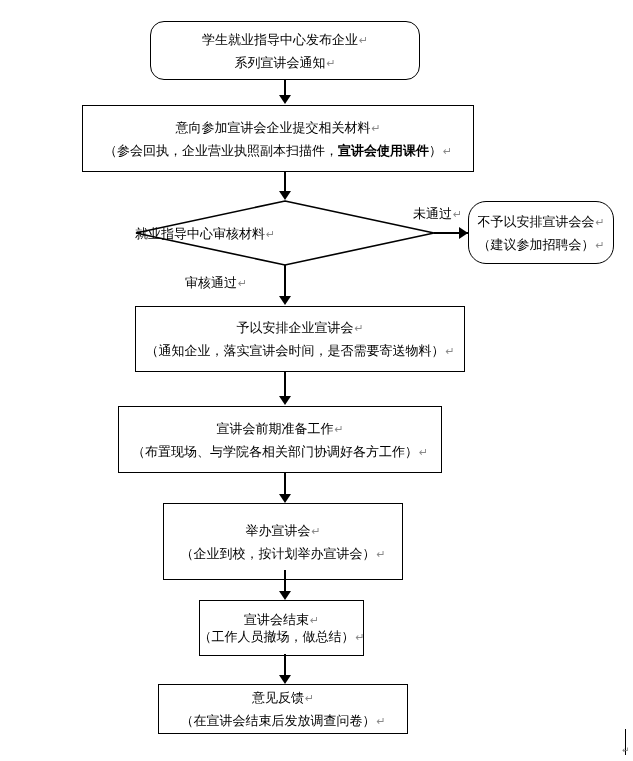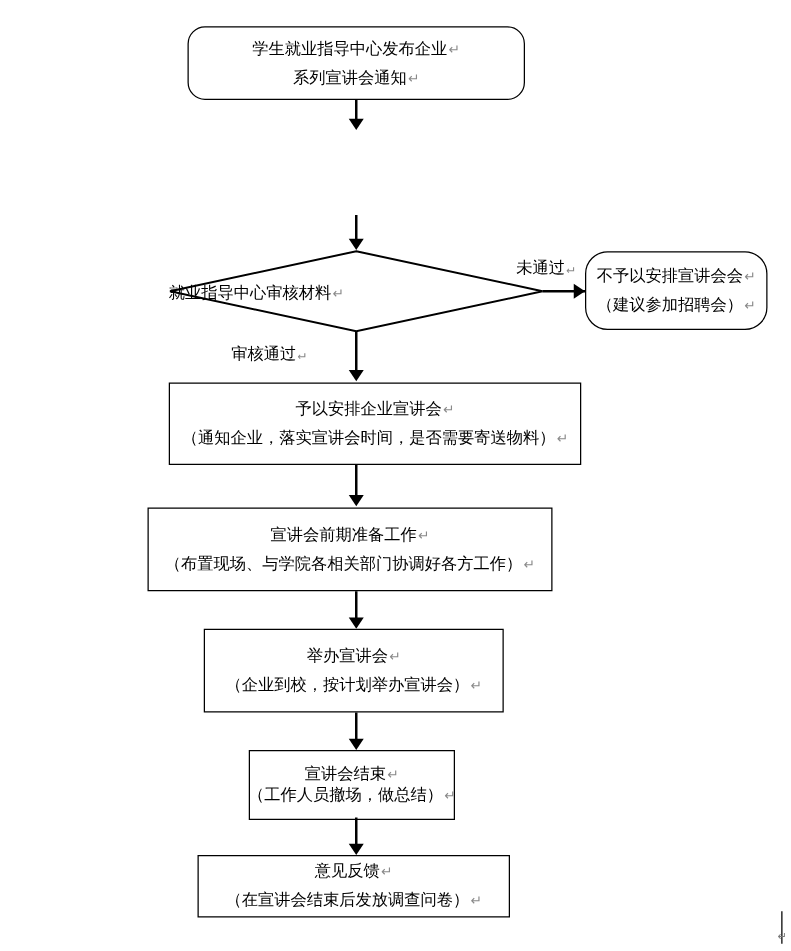--- a/index.html
+++ b/index.html
@@ -93,21 +93,20 @@
     height: 0;
     border-top: 6px solid transparent;
     border-bottom: 6px solid transparent;
     border-left: 9px solid #000000;
   }
   .edge-label {
     position: absolute;
     font-size: 13px;
     color: #000000;
     white-space: nowrap;
-    font-family: Liberation Mono, monospace;
   }
   .caret {
     position: absolute;
     width: 1px;
     background: #000000;
   }
   .caret-mark {
     position: absolute;
     font-size: 9px;
     color: #7a7a7a;
@@ -119,20 +118,24 @@
 <div id="canvas">
 
   <div class="node rounded" style="left:150px; top:21px; width:270px; height:59px;">
     <span class="line"><span>学生就业指导中心发布企业</span><span class="pilcrow">↵</span></span>
     <span class="line"><span>系列宣讲会通知</span><span class="pilcrow">↵</span></span>
   </div>
 
   <div class="vline" style="left:284px; top:80px; height:16px;"></div>
   <div class="arrow-down" style="left:279px; top:95px;"></div>
 
+  <div class="node" style="left:82px; top:105px; width:392px; height:67px;">
+    <span class="line"><span>意向参加宣讲会企业提交相关材料</span><span class="pilcrow">↵</span></span>
+    <span class="line"><span>（参会回执，企业营业执照副本扫描件，</span><span class="bold">宣讲会使用课件</span><span>）</span><span class="pilcrow">↵</span></span>
+  </div>
 
   <div class="vline" style="left:284px; top:172px; height:20px;"></div>
   <div class="arrow-down" style="left:279px; top:191px;"></div>
 
   <div class="diamond-wrap" style="left:135px; top:200px; width:300px; height:66px;">
     <svg class="diamond-shape" width="300" height="66" viewBox="0 0 300 66">
       <polygon points="150,1 299,33 150,65 1,33" fill="#ffffff" stroke="#000000" stroke-width="1.6"></polygon>
     </svg>
     <div class="diamond-label" style="top:25px;">
       <span>就业指导中心审核材料</span><span class="pilcrow">↵</span>
@@ -165,21 +168,21 @@
   <div class="arrow-down" style="left:279px; top:396px;"></div>
 
   <div class="node" style="left:118px; top:406px; width:324px; height:67px;">
     <span class="line"><span>宣讲会前期准备工作</span><span class="pilcrow">↵</span></span>
     <span class="line"><span>（布置现场、与学院各相关部门协调好各方工作）</span><span class="pilcrow">↵</span></span>
   </div>
 
   <div class="vline" style="left:284px; top:473px; height:22px;"></div>
   <div class="arrow-down" style="left:279px; top:494px;"></div>
 
-  <div class="node" style="left:163px; top:503px; width:240px; height:67px;">
+  <div class="node" style="left:163px; top:503px; width:240px; height:77px;">
     <span class="line"><span>举办宣讲会</span><span class="pilcrow">↵</span></span>
     <span class="line"><span>（企业到校，按计划举办宣讲会）</span><span class="pilcrow">↵</span></span>
   </div>
 
   <div class="vline" style="left:284px; top:570px; height:22px;"></div>
   <div class="arrow-down" style="left:279px; top:591px;"></div>
 
   <div class="node tight" style="left:199px; top:600px; width:165px; height:56px;">
     <span class="line"><span>宣讲会结束</span><span class="pilcrow">↵</span></span>
     <span class="line"><span>（工作人员撤场，做总结）</span><span class="pilcrow">↵</span></span>

